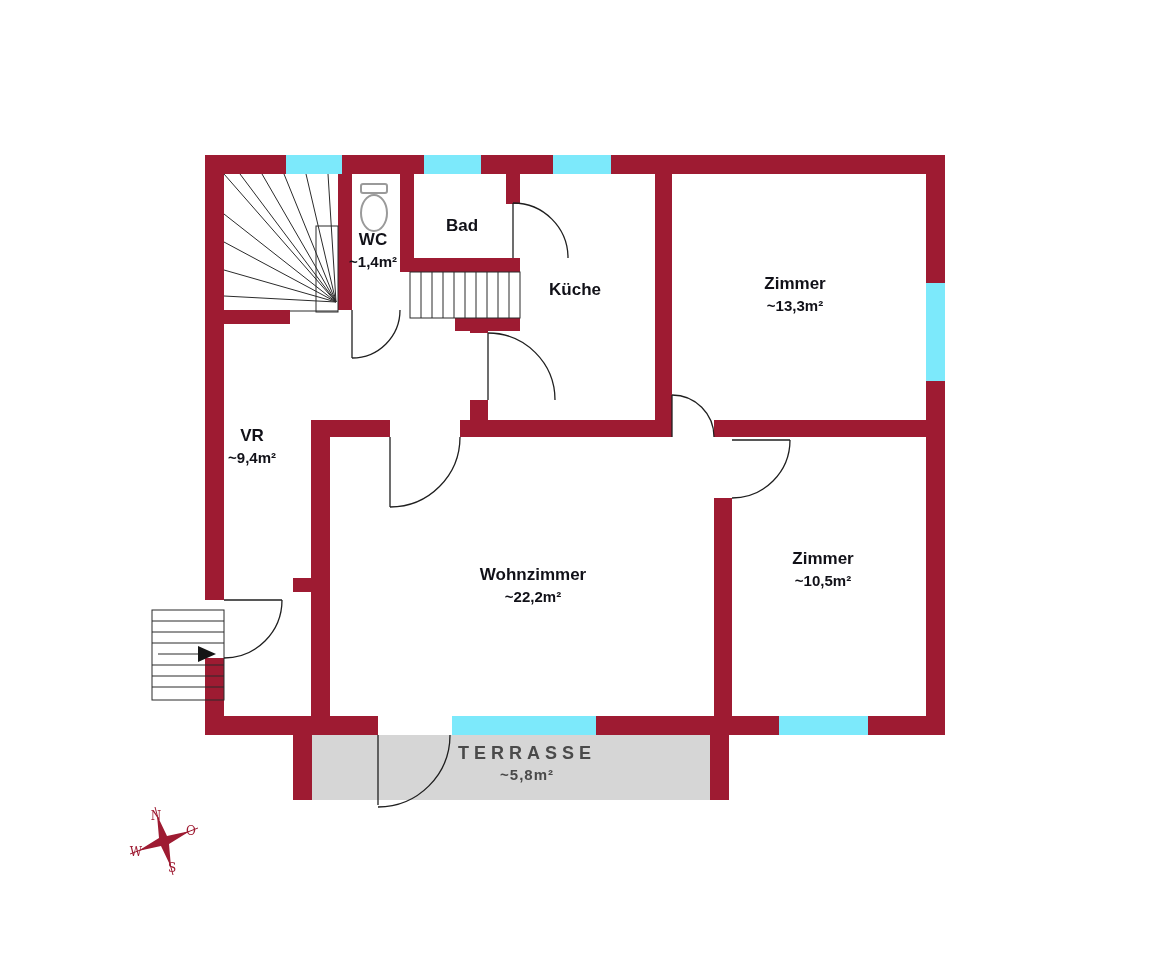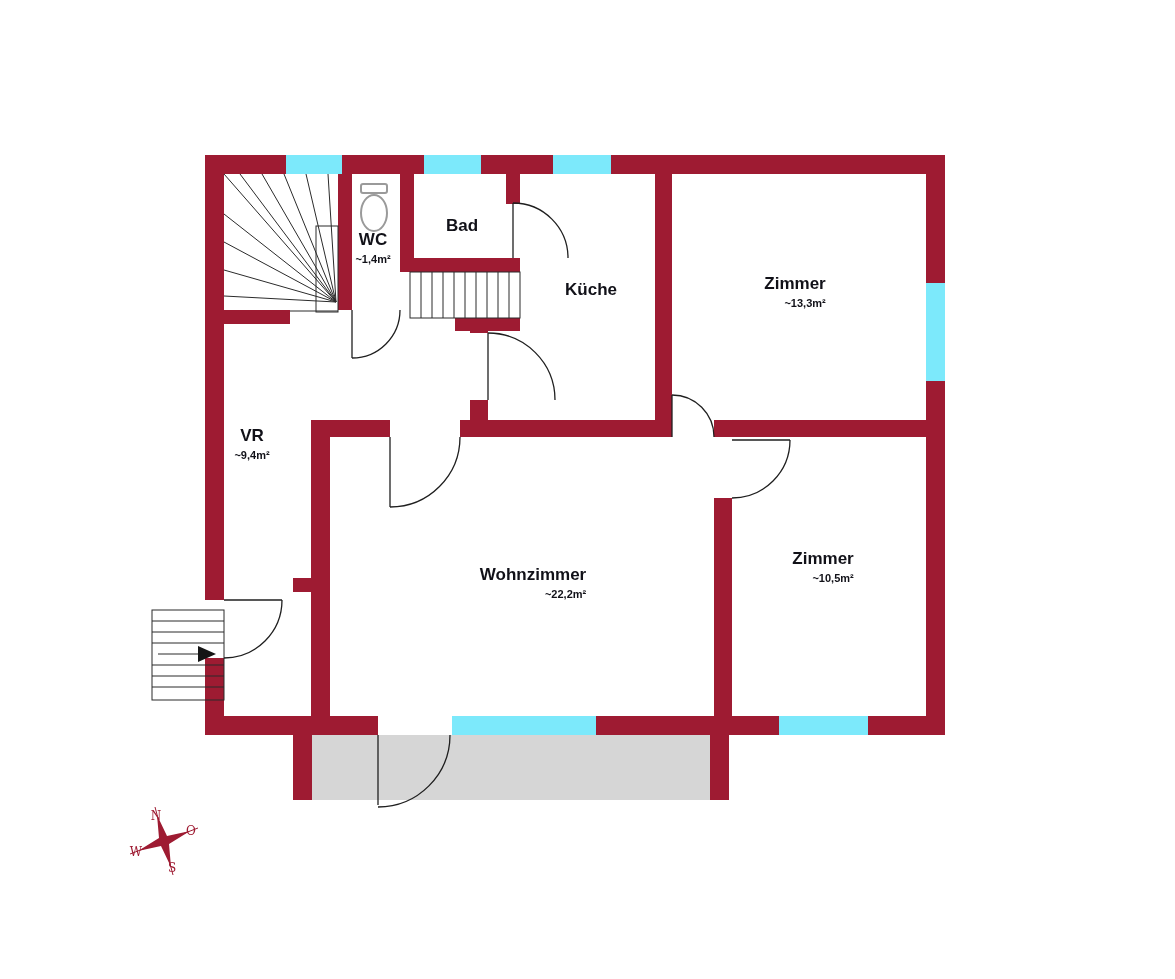--- a/index.html
+++ b/index.html
@@ -37,21 +37,21 @@
   .label{
     position:absolute;
     transform:translateX(-50%);
     text-align:center;
     color:var(--text);
     font-weight:bold;
     line-height:1.35;
     white-space:nowrap;
   }
   .rname{font-size:17px;}
-  .rarea{font-size:11px;text-align:right;}
+  .rarea{font-size:15px;}
   .terrasse .rname{color:var(--terrace-text);font-size:18px;letter-spacing:5px;}
   .terrasse .rarea{color:var(--terrace-text);letter-spacing:1px;}
   .compass-letter{
     position:absolute;
     transform:translate(-50%,-50%);
     font-family:"DejaVu Serif","Liberation Serif",serif;
     font-size:12px;
     color:var(--wall);
     font-weight:normal;
   }
@@ -189,21 +189,21 @@
 
     <div class="label" style="left:373px;top:229px">
       <div class="rname">WC</div>
       <div class="rarea">~1,4m²</div>
     </div>
 
     <div class="label" style="left:462px;top:215px">
       <div class="rname">Bad</div>
     </div>
 
-    <div class="label" style="left:591px;top:279px">
+    <div class="label" style="left:575px;top:279px">
       <div class="rname">Küche</div>
     </div>
 
     <div class="label" style="left:795px;top:273px">
       <div class="rname">Zimmer</div>
       <div class="rarea">~13,3m²</div>
     </div>
 
     <div class="label" style="left:252px;top:425px">
       <div class="rname">VR</div>
@@ -213,20 +213,24 @@
     <div class="label" style="left:533px;top:564px">
       <div class="rname">Wohnzimmer</div>
       <div class="rarea">~22,2m²</div>
     </div>
 
     <div class="label" style="left:823px;top:548px">
       <div class="rname">Zimmer</div>
       <div class="rarea">~10,5m²</div>
     </div>
 
+    <div class="label terrasse" style="left:527px;top:741px">
+      <div class="rname">TERRASSE</div>
+      <div class="rarea">~5,8m²</div>
+    </div>
 
     <div class="compass-letter" style="left:156px;top:816px">N</div>
     <div class="compass-letter" style="left:191px;top:831px">O</div>
     <div class="compass-letter" style="left:136px;top:852px">W</div>
     <div class="compass-letter" style="left:172px;top:868px">S</div>
   </div>
 
 </div>
 
 </body></html>

